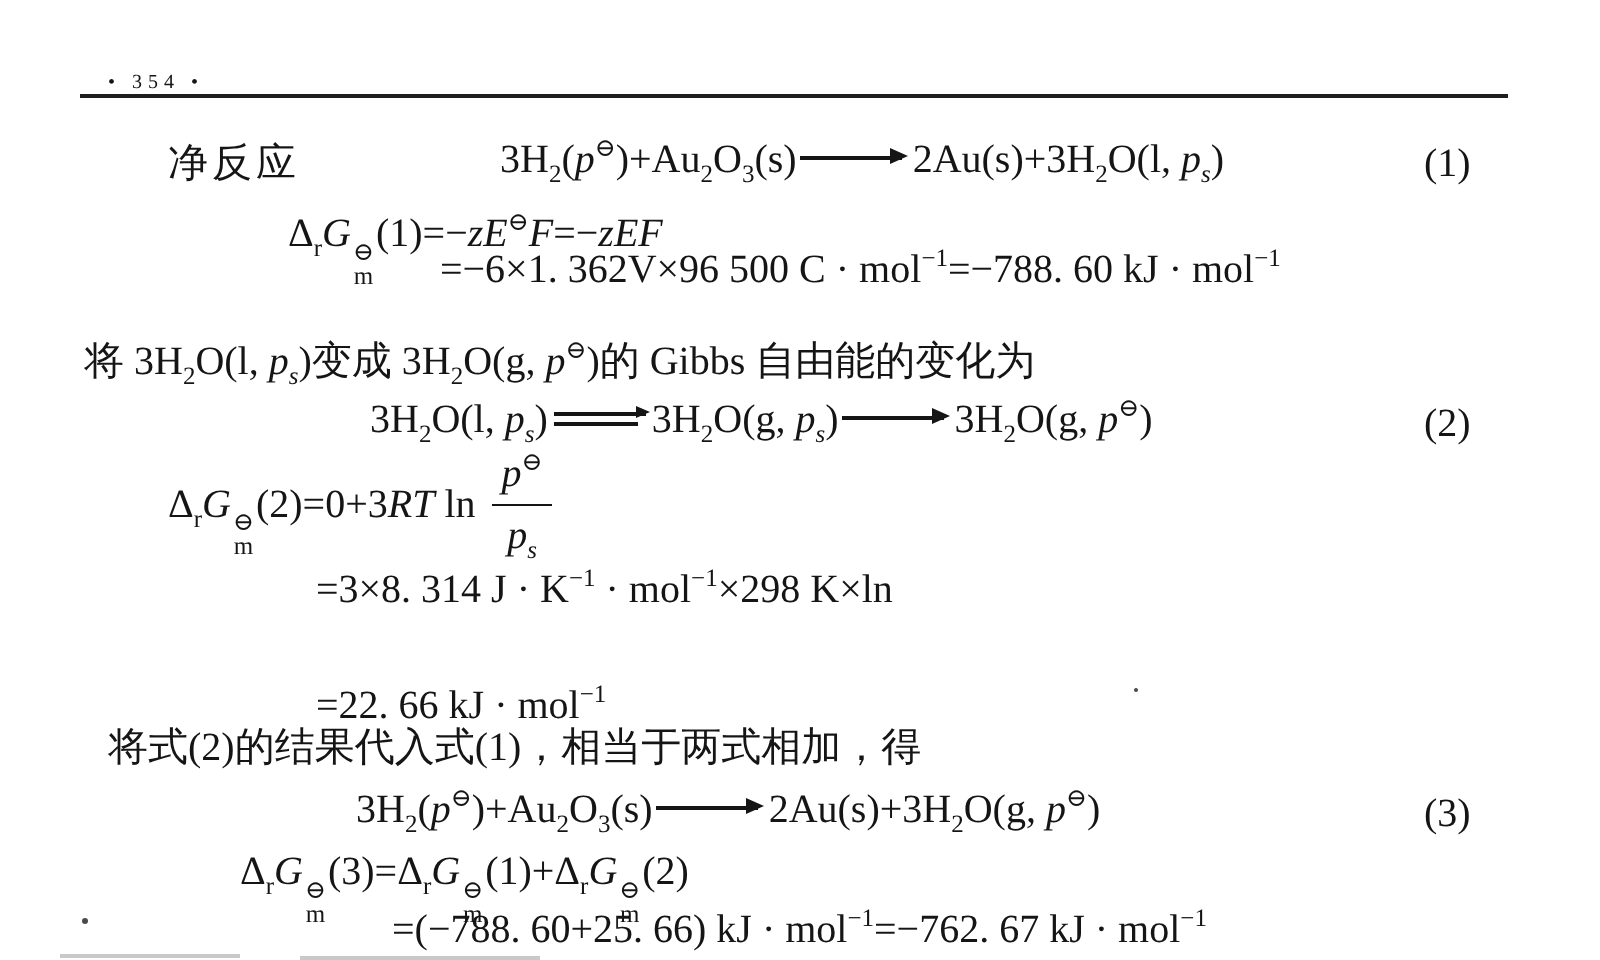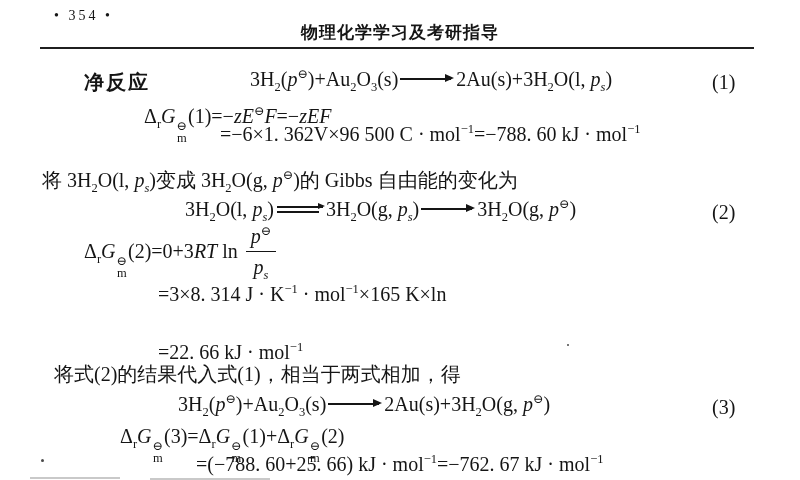--- a/index.html
+++ b/index.html
@@ -1,19 +1,19 @@
 <!DOCTYPE html>
 <html><head>
 <meta charset="utf-8">
 <style>
   html,body{margin:0;padding:0;width:800px;height:480px;overflow:hidden;}
   body{background:#ffffff;color:#151515;font-family:"Liberation Serif","DejaVu Serif","DejaVu Sans",serif;position:relative;}
   .page{position:absolute;inset:0;}
   .line{position:absolute;white-space:nowrap;font-size:20px;line-height:1.25;}
-  .pageno{left:54px;top:7px;font-size:14px;letter-spacing:3px;}
+  .pageno{left:54px;top:36px;font-size:10px;letter-spacing:3px;}
   .ptitle{left:301px;top:22px;font-size:17px;font-weight:700;letter-spacing:1px;}
   .hrule{position:absolute;left:40px;top:47px;width:714px;height:2px;background:#1f1f1f;}
   .tk{}
   .it{font-style:italic;}
   .sb{font-size:12.5px;vertical-align:-5px;}
   .sp{font-size:12.5px;vertical-align:8px;}
   .ss{display:inline-flex;flex-direction:column;align-items:center;font-size:12.5px;line-height:12px;vertical-align:-7px;margin:0 1px;}
   .ss span{display:block;height:12px;}
   .arr{display:inline-block;width:54px;height:12px;position:relative;margin:0 2px;vertical-align:1px;}
   .arr::before{content:"";position:absolute;left:0;right:3px;top:5px;height:1.7px;background:#151515;}
@@ -26,39 +26,38 @@
   .frac .num{display:block;padding:0 5px 2px;border-bottom:1.7px solid #151515;}
   .frac .den{display:block;padding:3px 5px 0;}
   .speck{position:absolute;background:#4a4a4a;border-radius:50%;}
   .smudge{position:absolute;background:#c9c9c9;height:1.5px;}
 </style>
 </head>
 <body>
 
 <div class="page">
   <div class="line pageno">• 354 •</div>
-  <div class="line ptitle">物理化学学习及考研指导</div>
   <div class="hrule"></div>
   <div id="content">
-      <div class="line" style="left: 84px; top: 70px; font-weight: 700; letter-spacing: 2px;"><span class="tk">净反应</span></div>
+      <div class="line" style="left: 84px; top: 70px; font-weight: 400; letter-spacing: 2px;"><span class="tk">净反应</span></div>
       <div class="line" style="left: 250px; top: 67px;"><span class="tk">3H</span><span class="sb">2</span><span class="tk">(</span><span class="tk it">p</span><span class="sp">⊖</span><span class="tk">)+Au</span><span class="sb">2</span><span class="tk">O</span><span class="sb">3</span><span class="tk">(s)</span><span class="arr"></span><span class="tk">2Au(s)+3H</span><span class="sb">2</span><span class="tk">O(l, </span><span class="tk it">p</span><span class="sb it">s</span><span class="tk">)</span></div>
       <div class="line" style="left: 712px; top: 70px;"><span class="tk">(1)</span></div>
       <div class="line" style="left: 144px; top: 104px;"><span class="tk">Δ</span><span class="sb">r</span><span class="tk it">G</span><span class="ss">
           <span>⊖</span>
           <span>m</span>
         </span><span class="tk">(1)=−</span><span class="tk it">z</span><span class="tk it">E</span><span class="sp">⊖</span><span class="tk it">F</span><span class="tk">=−</span><span class="tk it">z</span><span class="tk it">EF</span></div>
       <div class="line" style="left: 220px; top: 122px;"><span class="tk">=−6×1. 362V×96 500 C · mol</span><span class="sp">−1</span><span class="tk">=−788. 60 kJ · mol</span><span class="sp">−1</span></div>
       <div class="line" style="left: 42px; top: 168px;"><span class="tk">将 3H</span><span class="sb">2</span><span class="tk">O(l, </span><span class="tk it">p</span><span class="sb it">s</span><span class="tk">)变成 3H</span><span class="sb">2</span><span class="tk">O(g, </span><span class="tk it">p</span><span class="sp">⊖</span><span class="tk">)的 Gibbs 自由能的变化为</span></div>
       <div class="line" style="left: 185px; top: 197px;"><span class="tk">3H</span><span class="sb">2</span><span class="tk">O(l, </span><span class="tk it">p</span><span class="sb it">s</span><span class="tk">)</span><span class="eq2"><span class="eqh"></span></span><span class="tk">3H</span><span class="sb">2</span><span class="tk">O(g, </span><span class="tk it">p</span><span class="sb it">s</span><span class="tk">)</span><span class="arr"></span><span class="tk">3H</span><span class="sb">2</span><span class="tk">O(g, </span><span class="tk it">p</span><span class="sp">⊖</span><span class="tk">)</span></div>
       <div class="line" style="left: 712px; top: 200px;"><span class="tk">(2)</span></div>
       <div class="line" style="left: 84px; top: 224px;"><span class="tk">Δ</span><span class="sb">r</span><span class="tk it">G</span><span class="ss">
           <span>⊖</span>
           <span>m</span>
         </span><span class="tk">(2)=0+3</span><span class="tk it">RT</span><span class="tk"> ln </span><span class="frac"><span class="num"><span class="tk it">p</span><span class="sp">⊖</span></span><span class="den"><span class="tk it">p</span><span class="sb it">s</span></span></span></div>
-      <div class="line" style="left: 158px; top: 282px;"><span class="tk">=3×8. 314 J · K</span><span class="sp">−1</span><span class="tk"> · mol</span><span class="sp">−1</span><span class="tk">×165 K×ln </span></div>
+      <div class="line" style="left: 158px; top: 282px;"><span class="tk">=3×8. 314 J · K</span><span class="sp">−1</span><span class="tk"> · mol</span><span class="sp">−1</span><span class="tk">×298 K×ln </span></div>
       <div class="line" style="left: 158px; top: 340px;"><span class="tk">=22. 66 kJ · mol</span><span class="sp">−1</span></div>
       <div class="line" style="left: 42px; top: 362px; margin-left: 12px;"><span class="tk">将式(2)的结果代入式(1)，相当于两式相加，得</span></div>
       <div class="line" style="left: 178px; top: 392px;"><span class="tk">3H</span><span class="sb">2</span><span class="tk">(</span><span class="tk it">p</span><span class="sp">⊖</span><span class="tk">)+Au</span><span class="sb">2</span><span class="tk">O</span><span class="sb">3</span><span class="tk">(s)</span><span class="arr"></span><span class="tk">2Au(s)+3H</span><span class="sb">2</span><span class="tk">O(g, </span><span class="tk it">p</span><span class="sp">⊖</span><span class="tk">)</span></div>
       <div class="line" style="left: 712px; top: 395px;"><span class="tk">(3)</span></div>
       <div class="line" style="left: 120px; top: 424px;"><span class="tk">Δ</span><span class="sb">r</span><span class="tk it">G</span><span class="ss">
           <span>⊖</span>
           <span>m</span>
         </span><span class="tk">(3)=Δ</span><span class="sb">r</span><span class="tk it">G</span><span class="ss">
           <span>⊖</span>
           <span>m</span>

